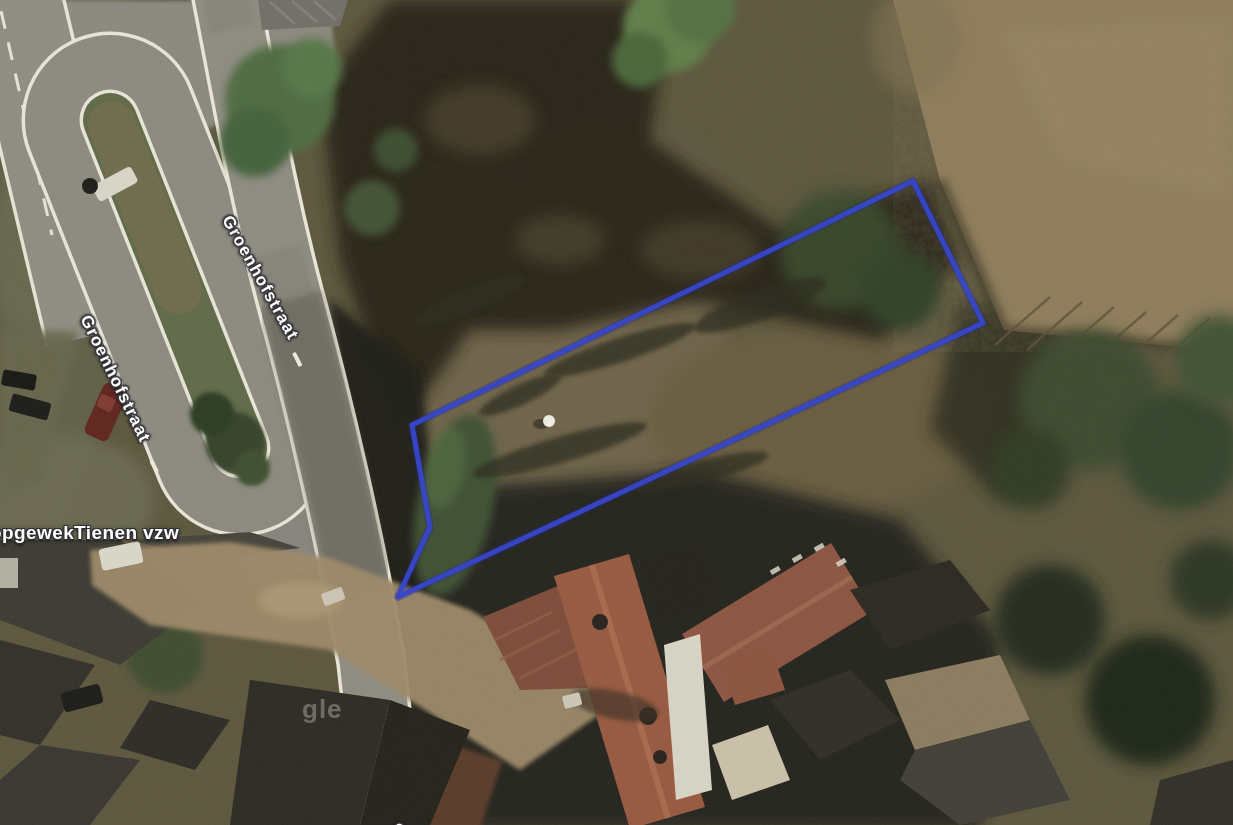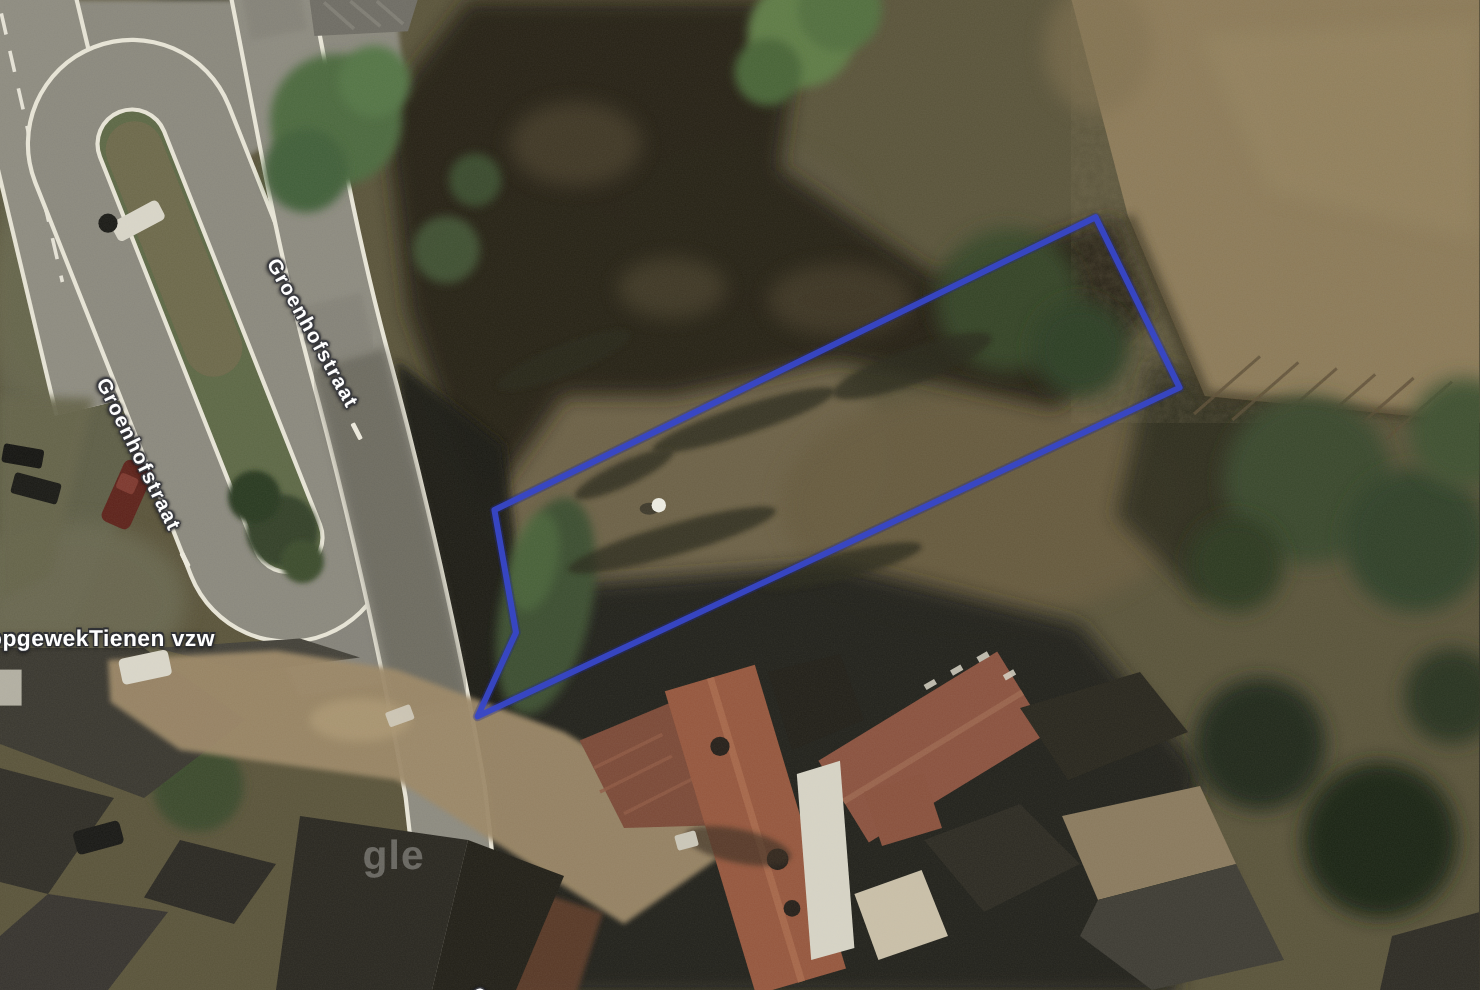--- a/index.html
+++ b/index.html
@@ -40,21 +40,21 @@
     text-shadow:
       -1px -1px 0 #2e2f33, 1px -1px 0 #2e2f33,
       -1px  1px 0 #2e2f33, 1px  1px 0 #2e2f33,
       0 2px 3px rgba(15,15,20,.85), 0 0 4px rgba(20,20,25,.7);
     cursor:pointer;
   }
   .watermark{
     position:absolute;
     left:302px;top:694px;
     color:rgba(250,250,244,.30);
-    font-size:34px;
+    font-size:26px;
     font-weight:bold;
     letter-spacing:1px;
     pointer-events:none;
   }
 </style>
 </head>
 <body>
 
 <div id="viewport">
 

